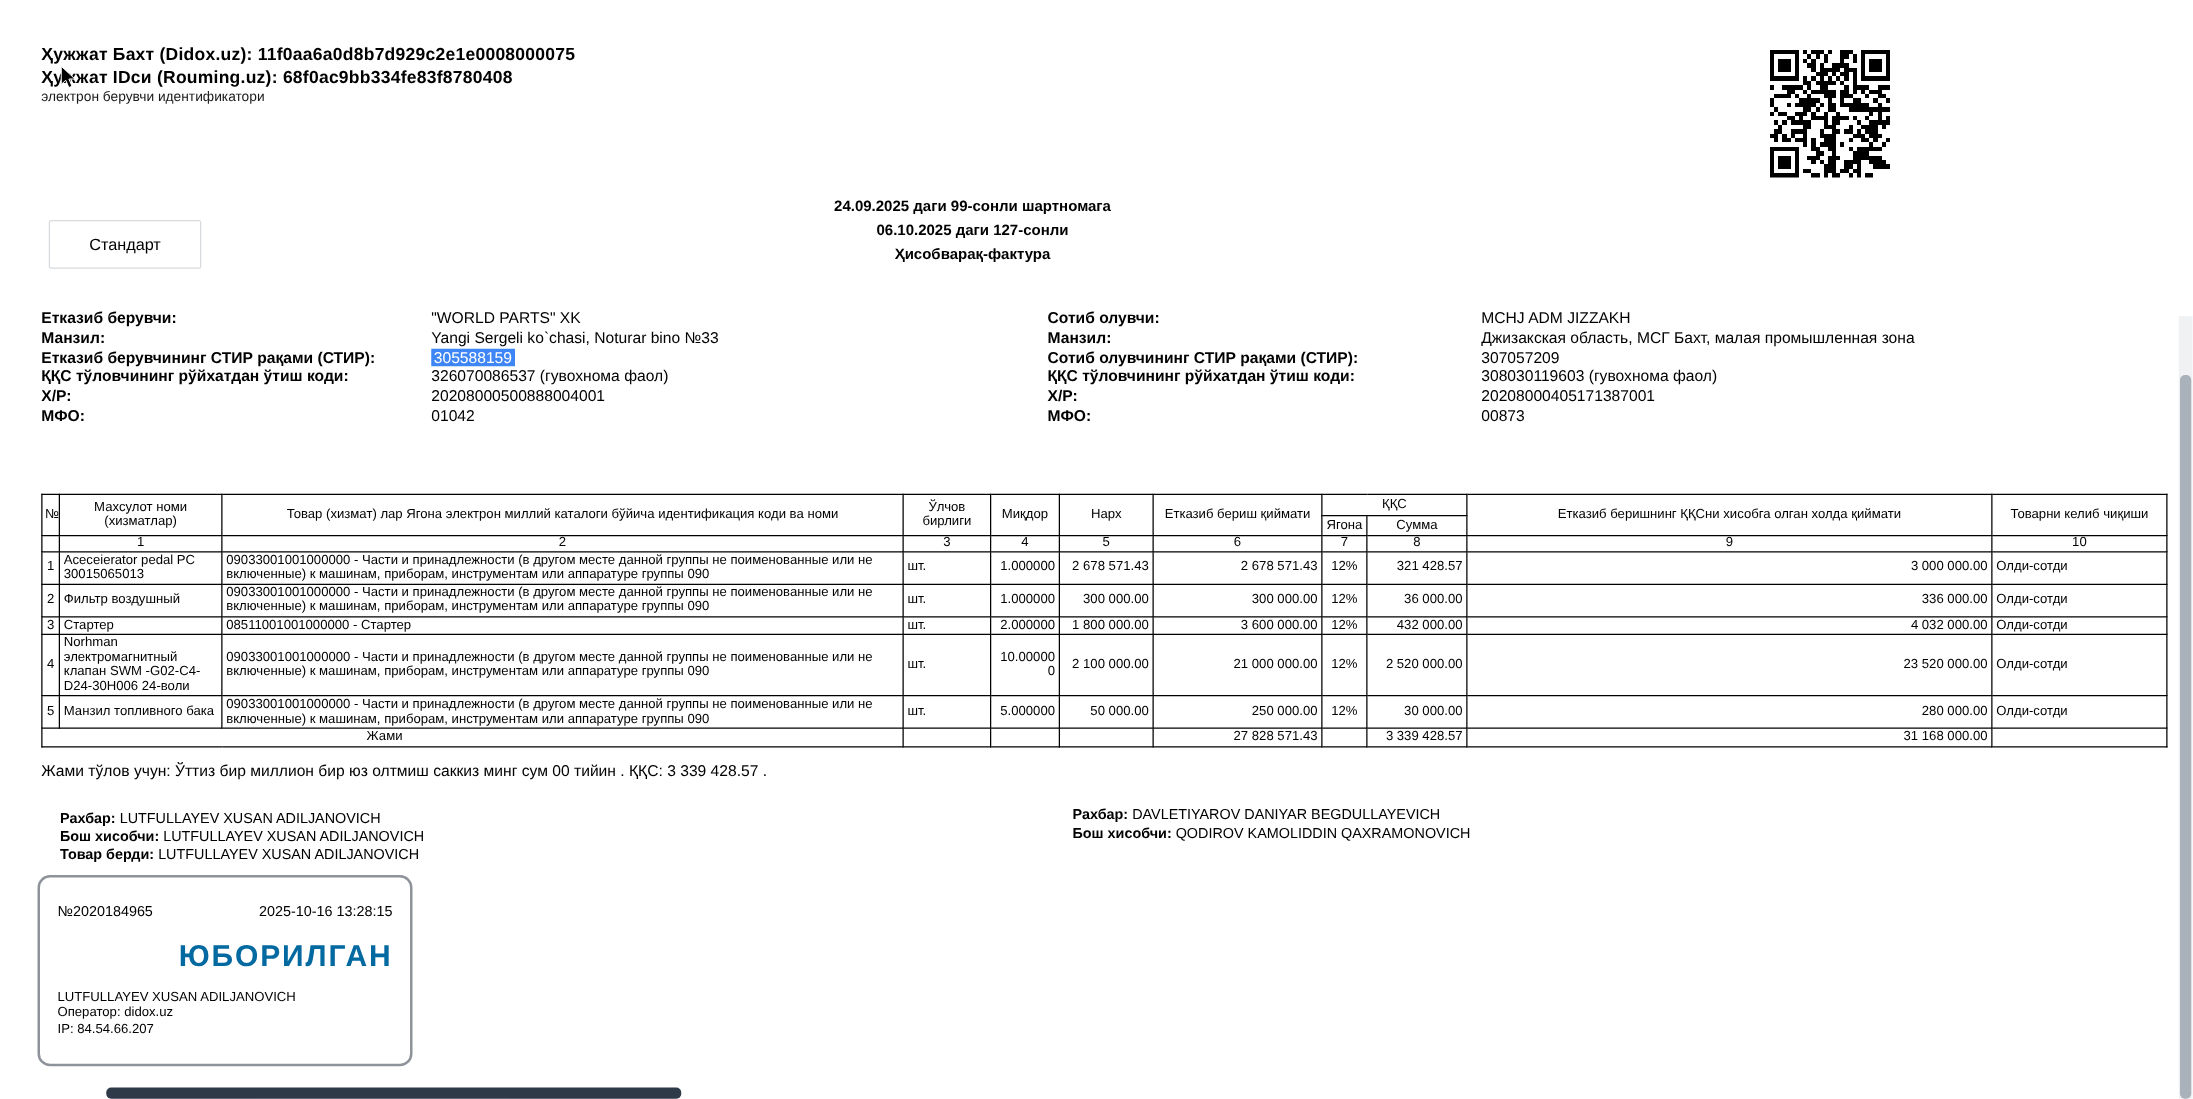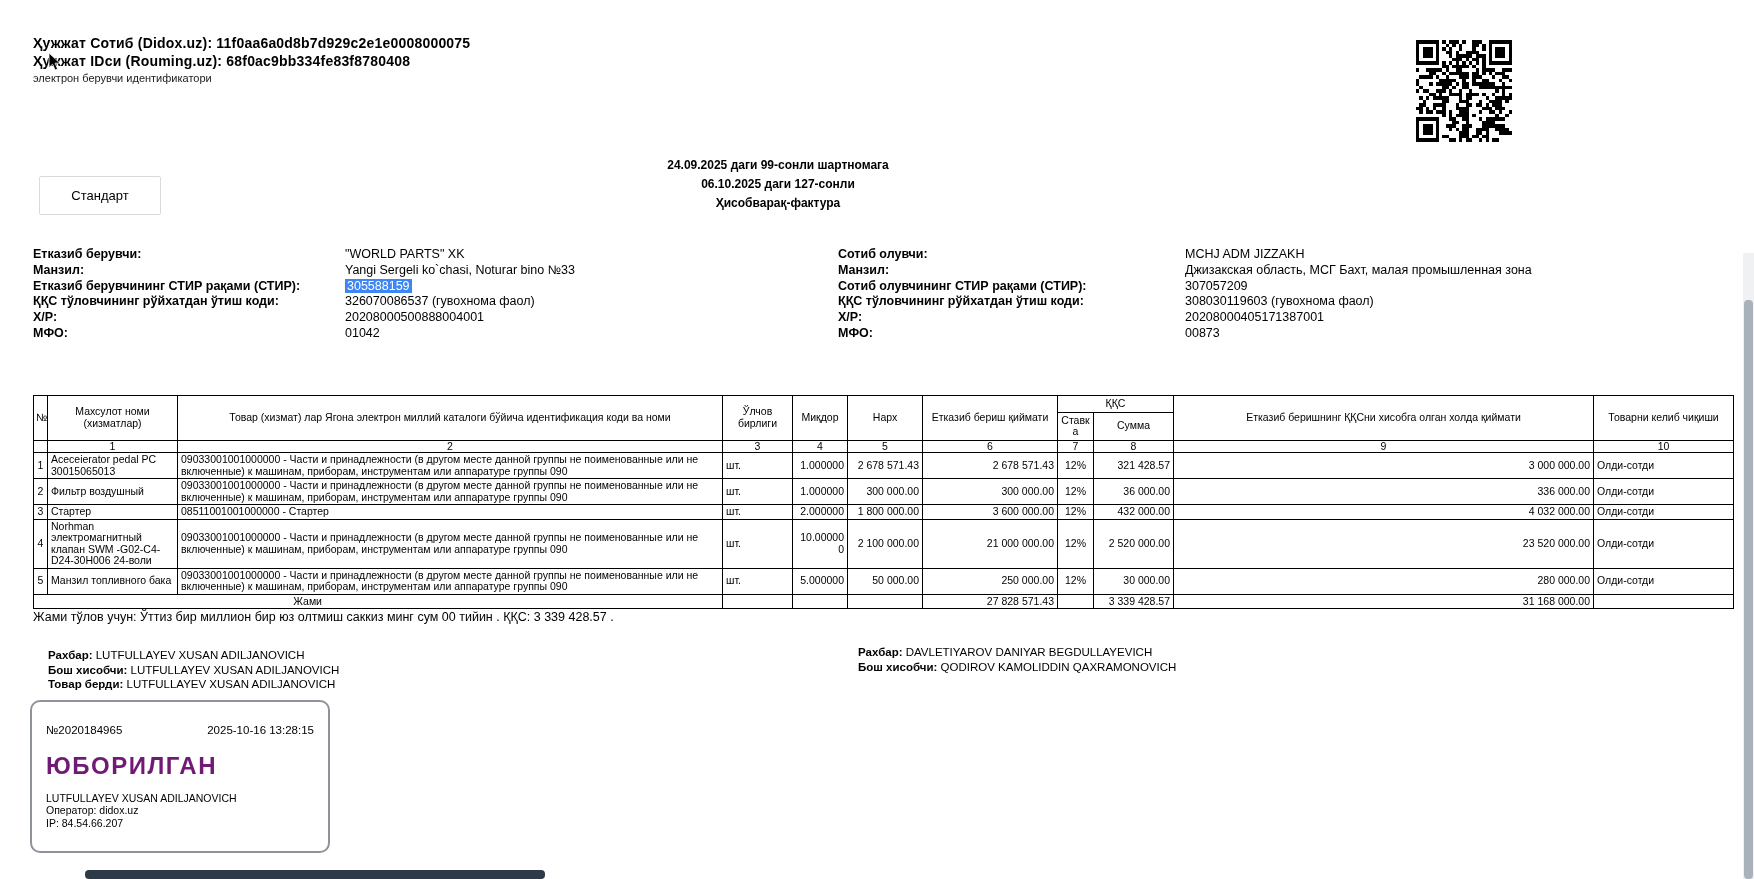--- a/index.html
+++ b/index.html
@@ -57,37 +57,37 @@
   .sig{font-size:11.5px;line-height:14.5px}
   .sig b{font-weight:bold}
   #sig-left{left:48px;top:648px}
   #sig-right{left:858px;top:645px;width:880px}
 
   
   #stamp{left:30px;top:700px;width:300px;height:153px;box-sizing:border-box;
     border:2px solid #8e939a;border-radius:10px;padding:22px 14px;
     display:flex;flex-direction:column;background:#fff}
   .stamp-top{display:flex;justify-content:space-between;font-size:11.5px}
-  .stamp-status{text-align:left;font-size:24px;font-weight:bold;
-    color:#701a75;letter-spacing:1.5px;margin-top:16px}
+  .stamp-status{text-align:right;font-size:24px;font-weight:bold;
+    color:#0369a1;letter-spacing:1.5px;margin-top:16px}
   .stamp-bottom{margin-top:auto;font-size:10.5px;line-height:12.5px}
 
   
   #vscroll-track{right:0;top:253px;width:11px;height:626px;background:#f0f1f3}
   #vscroll-thumb{right:1px;top:300px;width:9px;height:579px;background:#a9b2ba;border-radius:4px}
   #hscroll-thumb{left:85px;top:870px;width:460px;height:9px;background:#2e3a47;border-radius:4px}
 
   
   #cursor{left:48px;top:52px;width:13px;height:19px}
 </style>
 </head>
 <body>
 
 <div class="abs" id="doc-ids">
-  <div class="id-line">Ҳужжат Сотиб (Didox.uz): 11f0aa6a0d8b7d929c2e1e0008000075</div>
+  <div class="id-line">Ҳужжат Бахт (Didox.uz): 11f0aa6a0d8b7d929c2e1e0008000075</div>
   <div class="id-line">Ҳужжат IDси (Rouming.uz): 68f0ac9bb334fe83f8780408</div>
   <div class="id-caption">электрон берувчи идентификатори</div>
 </div>
 
 <div class="abs" id="qr-box">
   <svg id="qr-svg" viewBox="0 0 29 29" shape-rendering="crispEdges" preserveAspectRatio="none">
       <rect x="0" y="0" width="1" height="1" fill="#000"></rect>
       <rect x="1" y="0" width="1" height="1" fill="#000"></rect>
       <rect x="2" y="0" width="1" height="1" fill="#000"></rect>
       <rect x="3" y="0" width="1" height="1" fill="#000"></rect>
@@ -602,21 +602,21 @@
       <th rowspan="2">Товар (хизмат) лар Ягона электрон миллий каталоги бўйича идентификация коди ва номи</th>
       <th rowspan="2">Ўлчов бирлиги</th>
       <th rowspan="2">Миқдор</th>
       <th rowspan="2">Нарх</th>
       <th rowspan="2">Етказиб бериш қиймати</th>
       <th colspan="2">ҚҚС</th>
       <th rowspan="2">Етказиб беришнинг ҚҚСни хисобга олган холда қиймати</th>
       <th rowspan="2">Товарни келиб чиқиши</th>
     </tr>
     <tr>
-      <th>Ставка</th>
+      <th>Ягона</th>
       <th>Сумма</th>
     </tr>
     <tr class="colnums" id="colnums">
         <th></th>
         <th>1</th>
         <th>2</th>
         <th>3</th>
         <th>4</th>
         <th>5</th>
         <th>6</th>

